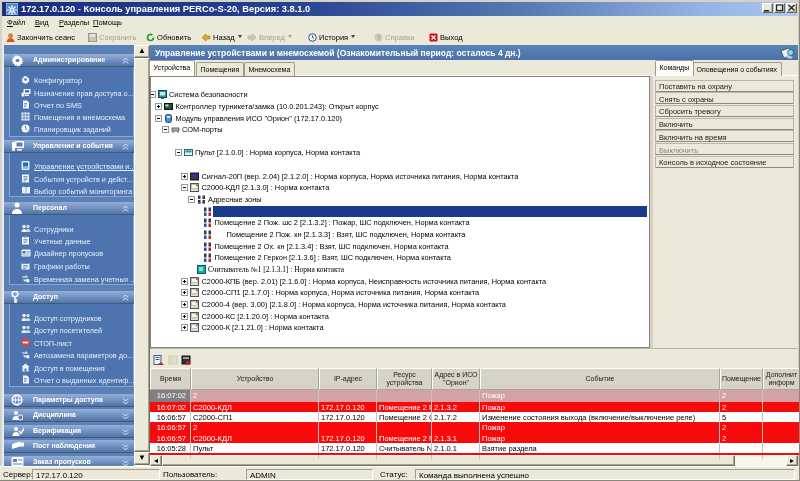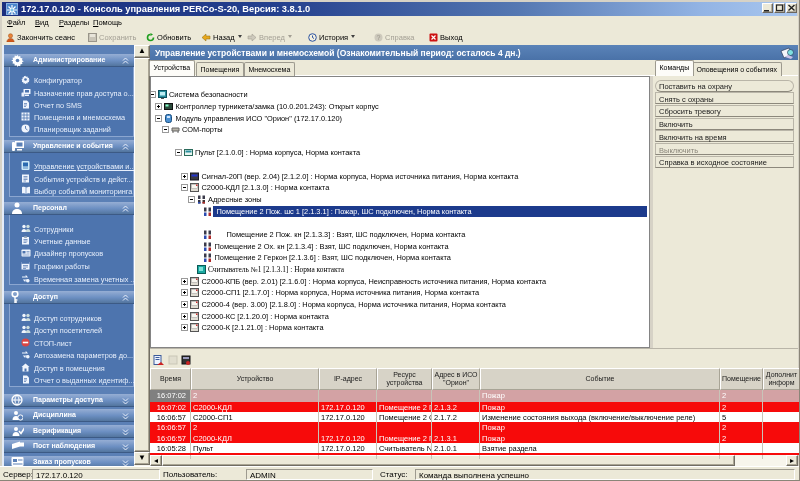--- a/index.html
+++ b/index.html
@@ -409,24 +409,30 @@
         </svg></div>
       <div class="tt" style="left: 57px;">Адресные зоны</div>
     </div>
     <div class="trow" style="top: 128.7px; width: 498px;">
       <div class="ti" style="left: 52px;"><svg width="9" height="9">
           <rect x="1" y="0.5" width="2.5" height="4" fill="#3a3a4a"></rect>
           <rect x="5.5" y="0.5" width="2.5" height="4" fill="#3a3a4a"></rect>
           <rect x="1" y="5.5" width="2.5" height="3.5" fill="#2a4ab0"></rect>
           <rect x="5.5" y="5.5" width="2.5" height="3.5" fill="#b02a2a"></rect>
         </svg></div>
-      <div class="tt" style="left: 63.5px;">
-        <div class="sel" style="position: relative; color: rgb(255, 255, 255); padding-left: 2px;">Помещение 2 Пож. шс 1 [2.1.3.1] : Пожар, ШС подключен, Норма контакта</div>
-      </div>
       <div class="selbar" style="left: 61.5px;"></div>
+    </div>
+    <div class="trow" style="top: 140.35px; width: 498px;">
+      <div class="ti" style="left: 52px;"><svg width="9" height="9">
+          <rect x="1" y="0.5" width="2.5" height="4" fill="#3a3a4a"></rect>
+          <rect x="5.5" y="0.5" width="2.5" height="4" fill="#3a3a4a"></rect>
+          <rect x="1" y="5.5" width="2.5" height="3.5" fill="#2a4ab0"></rect>
+          <rect x="5.5" y="5.5" width="2.5" height="3.5" fill="#b02a2a"></rect>
+        </svg></div>
+      <div class="tt" style="left: 63.5px;">Помещение 2 Пож. шс 2 [2.1.3.2] : Пожар, ШС подключен, Норма контакта</div>
     </div>
     <div class="trow" style="top: 152px; width: 498px;">
       <div class="ti" style="left: 52px;"><svg width="9" height="9">
           <rect x="1" y="0.5" width="2.5" height="4" fill="#3a3a4a"></rect>
           <rect x="5.5" y="0.5" width="2.5" height="4" fill="#3a3a4a"></rect>
           <rect x="1" y="5.5" width="2.5" height="3.5" fill="#2a4ab0"></rect>
           <rect x="5.5" y="5.5" width="2.5" height="3.5" fill="#b02a2a"></rect>
         </svg></div>
       <div class="tt" style="left: 63.5px; margin-left: 12px;">Помещение 2 Пож. кн [2.1.3.3] : Взят, ШС подключен, Норма контакта</div>
     </div>
@@ -496,27 +502,27 @@
       <div class="ti" style="left: 39px;"><svg width="9" height="9">
           <rect x="0.5" y="0.5" width="8" height="8" fill="#e0ddd4" stroke="#555"></rect>
           <rect x="1.5" y="1.5" width="6" height="4" fill="#f8f6f0" stroke="#999" stroke-width="0.5"></rect>
           <rect x="6" y="1.5" width="1.5" height="1.5" fill="#cc3333"></rect>
         </svg></div>
       <div class="tt" style="left: 50.5px;">С2000-К [2.1.21.0] : Норма контакта</div>
     </div>
   </div>
 
 <div class="abs" id="rpanel">
-    <div class="cbtn" style="top: 3.5px; border-radius: 6px;">Поставить на охрану</div>
+    <div class="cbtn" style="top: 3.5px;">Поставить на охрану</div>
     <div class="cbtn" style="top: 16.2px;">Снять с охраны</div>
     <div class="cbtn" style="top: 28.9px;">Сбросить тревогу</div>
     <div class="cbtn" style="top: 41.6px;">Включить</div>
     <div class="cbtn" style="top: 54.3px;">Включить на время</div>
     <div class="cbtn" style="top: 67px; color: rgb(138, 134, 122);">Выключить</div>
-    <div class="cbtn" style="top: 79.7px;">Справка в исходное состояние</div>
+    <div class="cbtn" style="top: 79.7px;">Консоль в исходное состояние</div>
   </div>
 
 <div class="abs" id="mtbar">
     <div class="abs" style="left:3px;top:6px;"><svg width="11" height="11">
         <rect x="1" y="0.5" width="7" height="9" fill="#eef4ff" stroke="#3a5a9a"></rect>
         <path d="M4 10l4-3 3 3z" fill="#cc2222"></path>
         <rect x="2.5" y="2" width="4" height="1" fill="#3a5a9a"></rect>
         <rect x="2.5" y="4" width="4" height="1" fill="#3a5a9a"></rect>
       </svg></div>
     <div class="abs" style="left:18px;top:6px;opacity:0.5;"><svg width="11" height="11">

